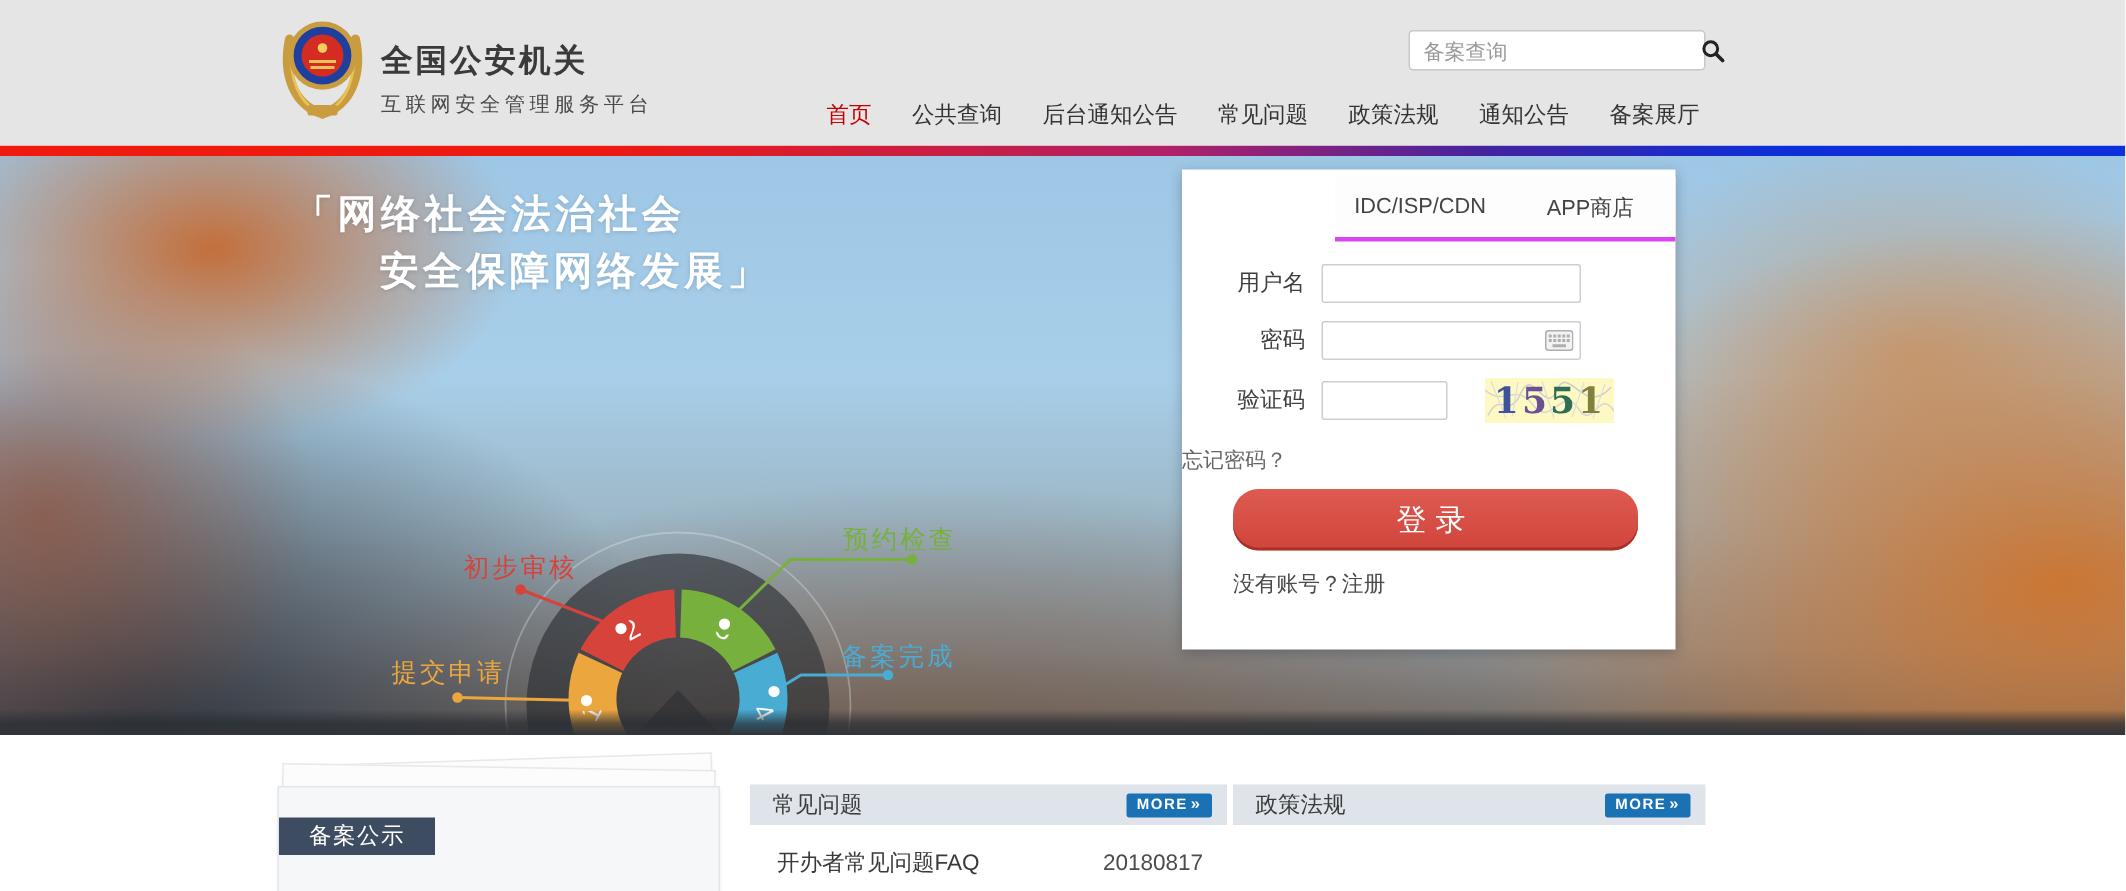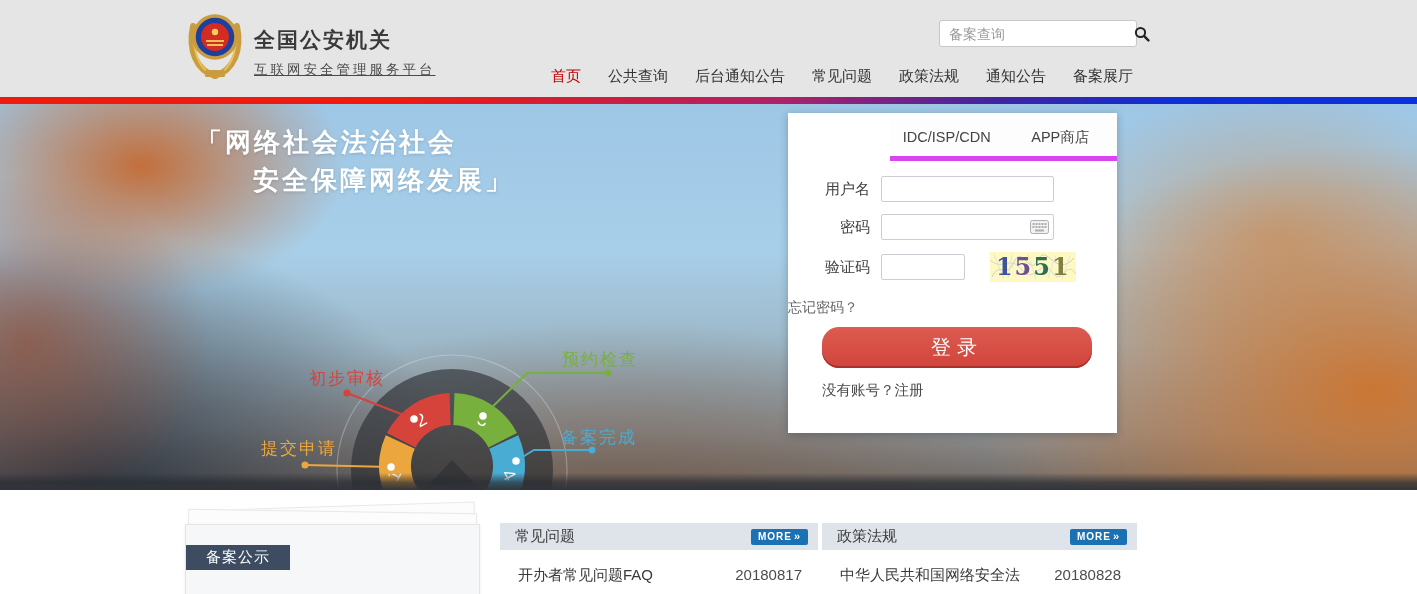--- a/index.html
+++ b/index.html
@@ -4,21 +4,21 @@
 <style>
   * { margin:0; padding:0; box-sizing:border-box; }
   body { font-family:"Liberation Sans","DejaVu Sans",sans-serif; background:#ffffff; }
   .page { position:relative; width:1417px; height:594px; overflow:hidden; background:#fff; }
 
   
   .top-header { position:relative; height:97px; background:#e5e5e5; }
   .logo { position:absolute; left:184px; top:10px; }
   .brand { position:absolute; left:254px; top:26px; }
   .brand-title { font-size:21px; font-weight:bold; color:#3a3a3a; letter-spacing:2px; }
-  .brand-subtitle { font-size:13.5px; color:#4a4a4a; letter-spacing:3px; margin-top:7px;text-decoration:underline; }
+  .brand-subtitle { font-size:13.5px; color:#4a4a4a; letter-spacing:3px; margin-top:7px; }
 
   .search-box { position:absolute; right:280px; top:20px; width:198px; height:27px;
     border:1px solid #c8c8c8; border-radius:3px; display:flex; align-items:center; background:#fff; }
   .search-box input { flex:1; border:none; outline:none; font-size:14px; color:#333;
     padding:0 4px 0 9px; background:transparent; font-family:inherit; }
   .search-box input::placeholder { color:#9a9a9a; }
   .search-btn { width:28px; height:25px; border:none; background:transparent; cursor:pointer;
     display:flex; align-items:center; justify-content:center; }
 
   .main-nav { position:absolute; right:284px; bottom:11px; display:flex; gap:27px; }
@@ -50,21 +50,21 @@
   .flow-svg text { font-family:"Liberation Sans","DejaVu Sans",sans-serif; }
 
   
   .login-panel { position:absolute; left:788px; top:9px; width:329px; height:320px;
     background:#fff; box-shadow:0 2px 8px rgba(30,40,50,0.30); }
   .tabs { position:relative; height:48px; }
   .tab-active { position:absolute; left:0; top:0; width:102px; height:48px; background:#fff;
     border-top:3px solid #e0324a; border-right:1px solid #e3e3e3; font-size:14.5px; color:#333;
     display:flex; align-items:center; justify-content:center; cursor:pointer; }
   .tab-rest { position:absolute; left:102px; right:0; top:5px; height:43px; background:#fdfdfd;
-    border-bottom:5px solid #d946ef; display:flex; }
+    border-bottom:3px solid #d946ef; display:flex; }
   .tab-inactive { flex:1; display:flex; align-items:center; justify-content:center;
     font-size:14.5px; color:#444; cursor:pointer; }
 
   .login-form { padding-top:15px; }
   .form-row { margin-bottom:12px; white-space:nowrap; }
   .form-row label { display:inline-block; width:82px; text-align:right; margin-right:7px;
     font-size:15px; color:#3f3f3f; vertical-align:middle; line-height:26px; }
   .input-wrap { position:relative; display:inline-block; vertical-align:middle; }
   .text-input { width:173px; height:26px; border:1px solid #c9ced4; border-radius:2px;
     font-size:14px; padding:0 6px; outline:none; font-family:inherit; }
@@ -300,20 +300,16 @@
     </div>
 
     <div class="info-card policy">
       <div class="info-header">
         <span class="info-title">政策法规</span>
         <button class="more-btn">
             <span>MORE</span>
             <span class="more-arrow">»</span>
           </button>
       </div>
-      <div class="info-row">
-        <a href="#">中华人民共和国网络安全法</a>
-        <span class="info-date">20180828</span>
-      </div>
     </div>
 
   </section>
 </div>
 
 </body></html>

